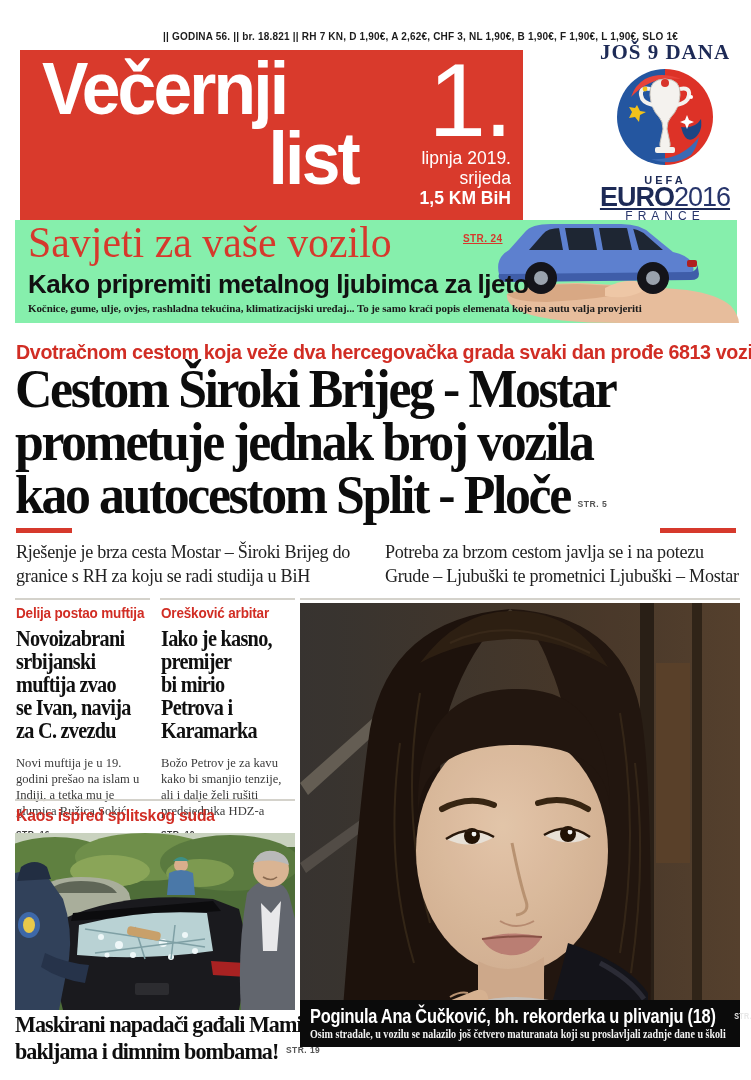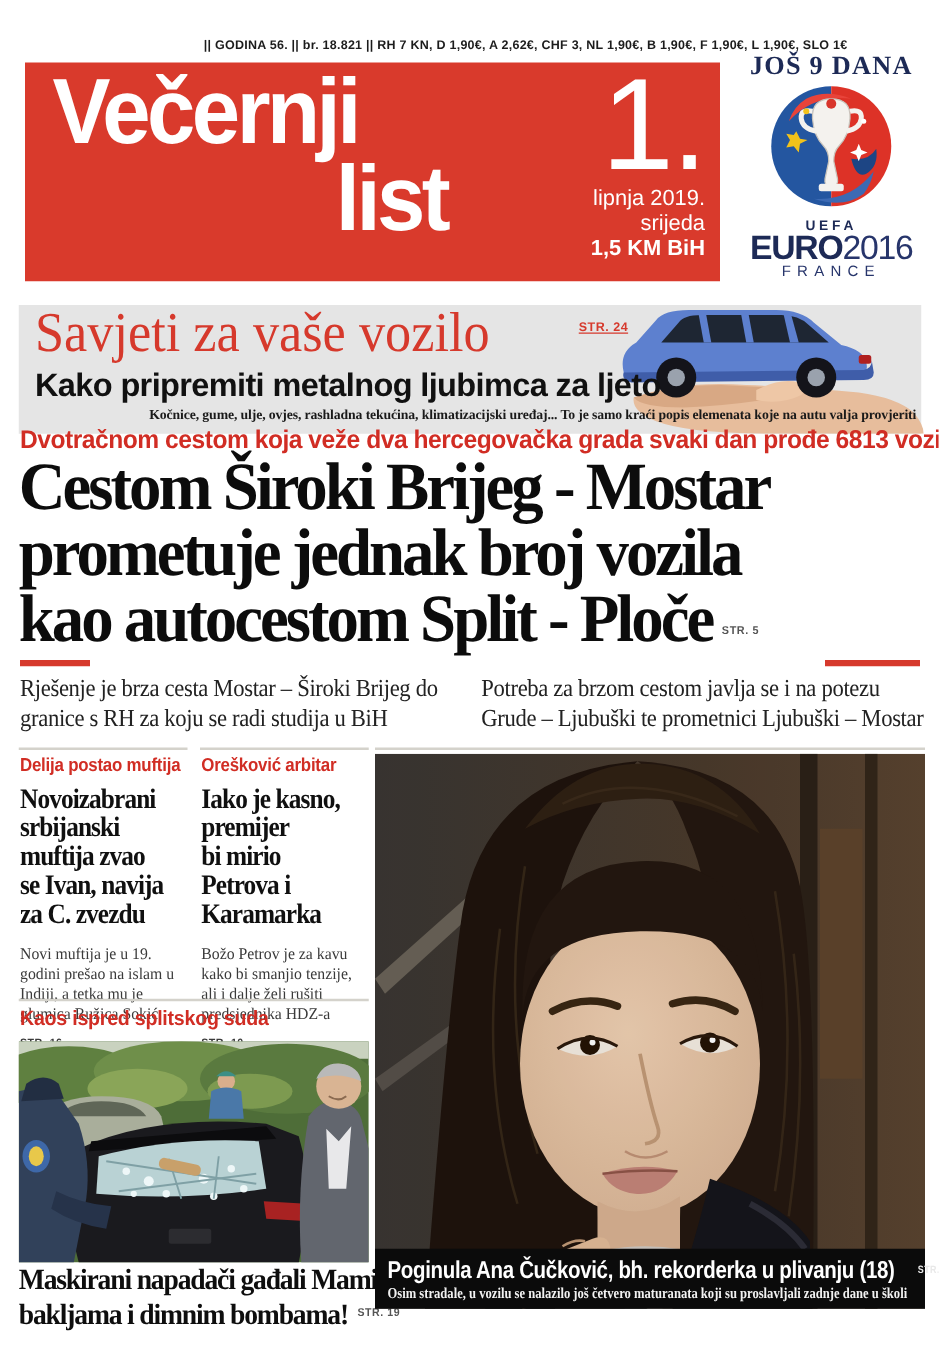--- a/index.html
+++ b/index.html
@@ -5,41 +5,41 @@
   html,body{margin:0;padding:0;background:#fff;}
   #page{position:relative;width:751px;height:1080px;background:#ffffff;overflow:hidden;
         font-family:"Liberation Sans",sans-serif;}
   .abs{position:absolute;}
 
   
   .top-strip{left:90px;right:0;top:31px;text-align:center;font-size:10px;font-weight:700;
              color:#1c1c1c;letter-spacing:0.2px;}
 
   
-  .masthead{left:20px;top:50px;width:556px;height:175px;background:#d93a2c;}
+  .masthead{left:20px;top:50px;width:503px;height:175px;background:#d93a2c;}
   .mast-title{left:22px;top:4px;width:336px;color:#fff;font-weight:700;font-size:74px;
               line-height:70px;letter-spacing:-3px;transform:scaleX(0.94);transform-origin:left top;}
   .mast-line2{text-align:right;}
   .date-block{right:12px;top:2px;text-align:right;color:#fff;}
   .day-number{font-size:104px;line-height:96px;font-weight:400;letter-spacing:-2px;}
   .date-small{font-size:17.5px;line-height:20px;font-weight:400;}
   .date-small b{font-weight:700;}
 
   
   .euro-box{left:585px;top:40px;width:160px;height:188px;text-align:center;}
   .euro-countdown{font-family:"Liberation Serif",serif;font-weight:700;font-size:21px;
                   color:#1d2a56;letter-spacing:1px;}
   .euro-logo{margin:2px auto 0;}
-  .euro-word{font-size:27px;font-weight:700;color:#1d2a56;letter-spacing:-1px;line-height:24px;}
+  .euro-word{font-size:27px;font-weight:700;color:#1d2a56;letter-spacing:-1px;line-height:24px;text-decoration:underline;}
   .euro-word .yr{font-weight:400;color:#27356b;}
   .uefa-small{font-size:11px;font-weight:700;color:#1d2a56;letter-spacing:3px;line-height:10px;}
   .euro-country{font-size:12px;font-weight:400;color:#27356b;letter-spacing:5px;line-height:15px;}
 
   
-  .banner{left:15px;top:244px;width:722px;height:103px;background:#e5e5e5;text-align:right;}
+  .banner{left:15px;top:220px;width:722px;height:103px;background:#86efac;}
   .banner-title{left:13px;top:-4px;font-family:"Liberation Serif",serif;font-weight:400;
                 font-size:45px;color:#d6392c;white-space:nowrap;transform:scaleX(0.93);
                 transform-origin:left top;}
   .banner-ref{left:448px;top:13px;font-size:10px;font-weight:700;color:#d6392c;letter-spacing:.3px;text-decoration:underline;}
   .banner-sub{left:13px;top:49px;font-family:Liberation Sans, sans-serif;font-weight:700;
               font-size:26px;color:#111;white-space:nowrap;letter-spacing:-0.5px;}
   .banner-desc{left:13px;top:82px;width:705px;font-family:"Liberation Serif",serif;font-weight:700;
                font-size:11px;color:#1a1a1a;letter-spacing:-0.1px;}
   .car-art{right:-2px;top:-4px;}
 

